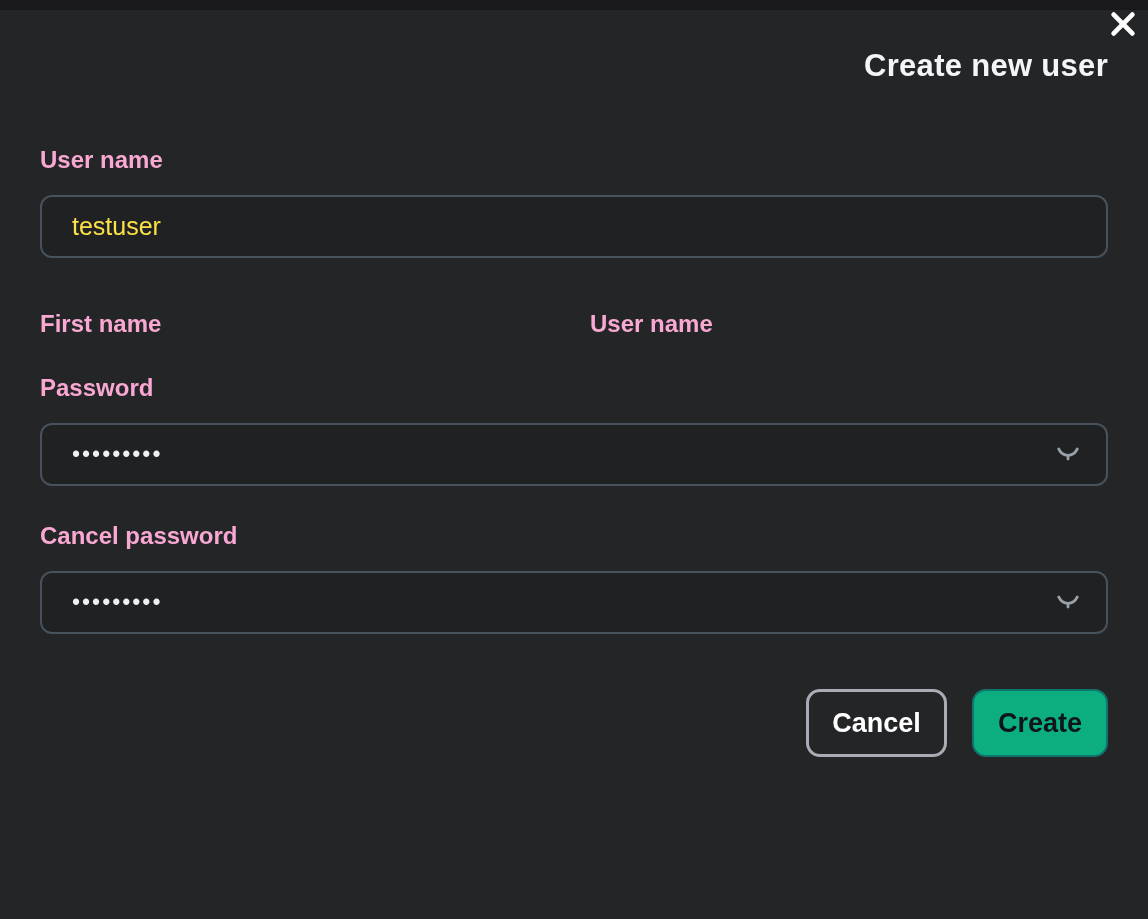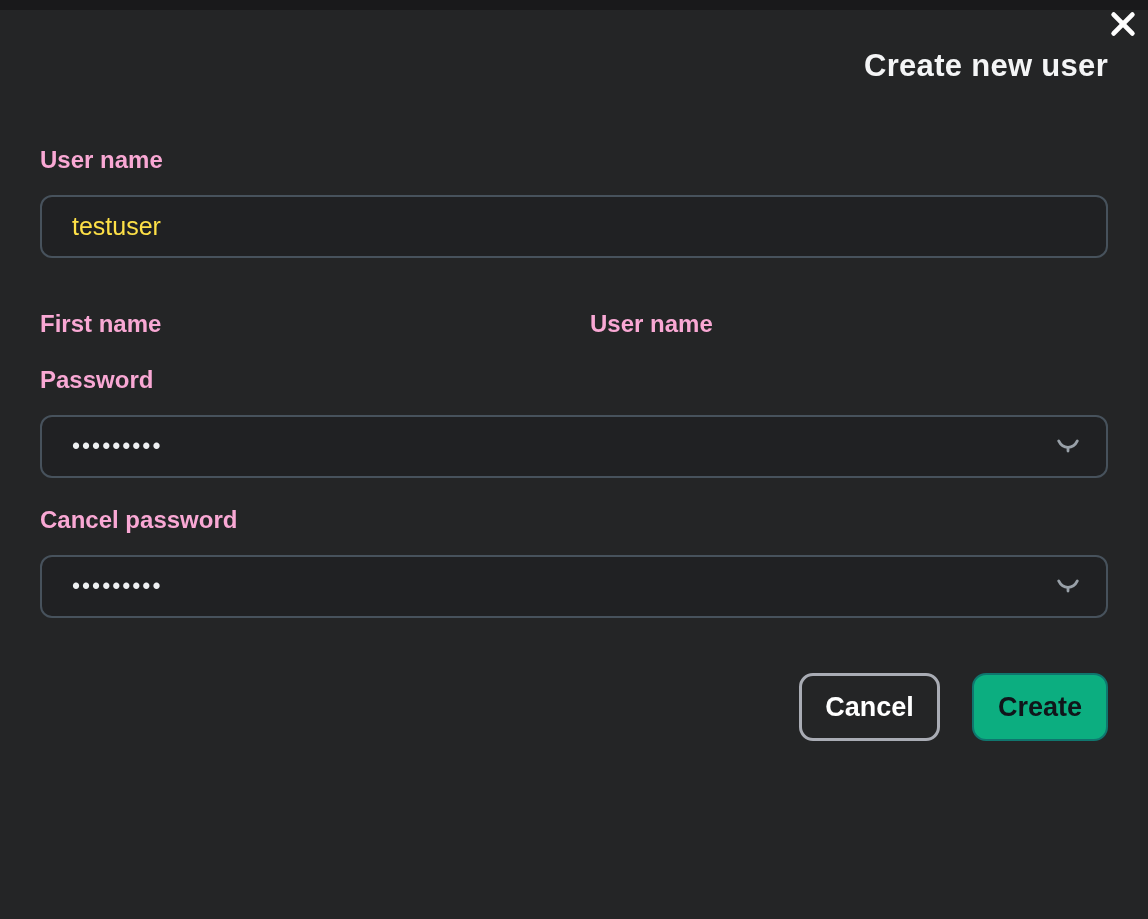--- a/index.html
+++ b/index.html
@@ -40,21 +40,21 @@
     margin: 0;
     padding-top: 37px;
     font-size: 31px;
     line-height: 38px;
     font-weight: bold;
     color: #f4f5f6;
     letter-spacing: 0.3px;
     text-align: right;
   }
   .field {
-    margin-top: 28px;
+    margin-top: 36px;
   }
   .field:first-of-type {
     margin-top: 61px;
   }
   .field-label {
     display: block;
     font-size: 24px;
     line-height: 28px;
     font-weight: 600;
     color: #f9a8d4;
@@ -103,21 +103,21 @@
     cursor: pointer;
     display: flex;
     align-items: center;
     justify-content: center;
   }
   .footer {
     margin-top: 55px;
     display: flex;
     justify-content: flex-end;
     align-items: center;
-    gap: 32px;
+    gap: 25px;
   }
   .btn {
     height: 68px;
     box-sizing: border-box;
     border-radius: 14px;
     font-size: 27px;
     font-weight: bold;
     font-family: "Liberation Sans", sans-serif;
     cursor: pointer;
     display: flex;

